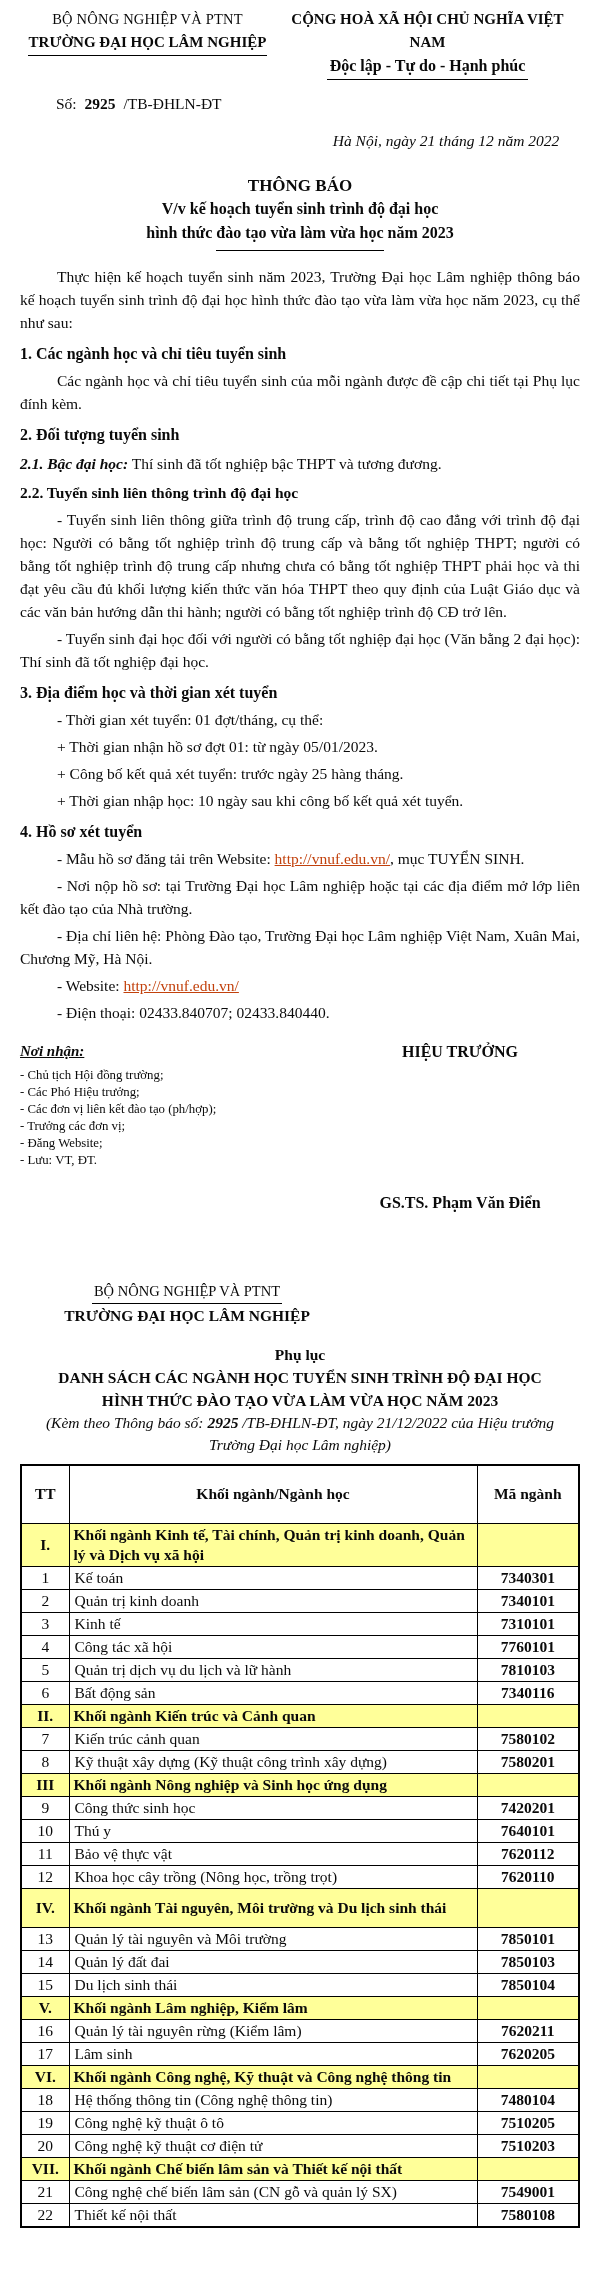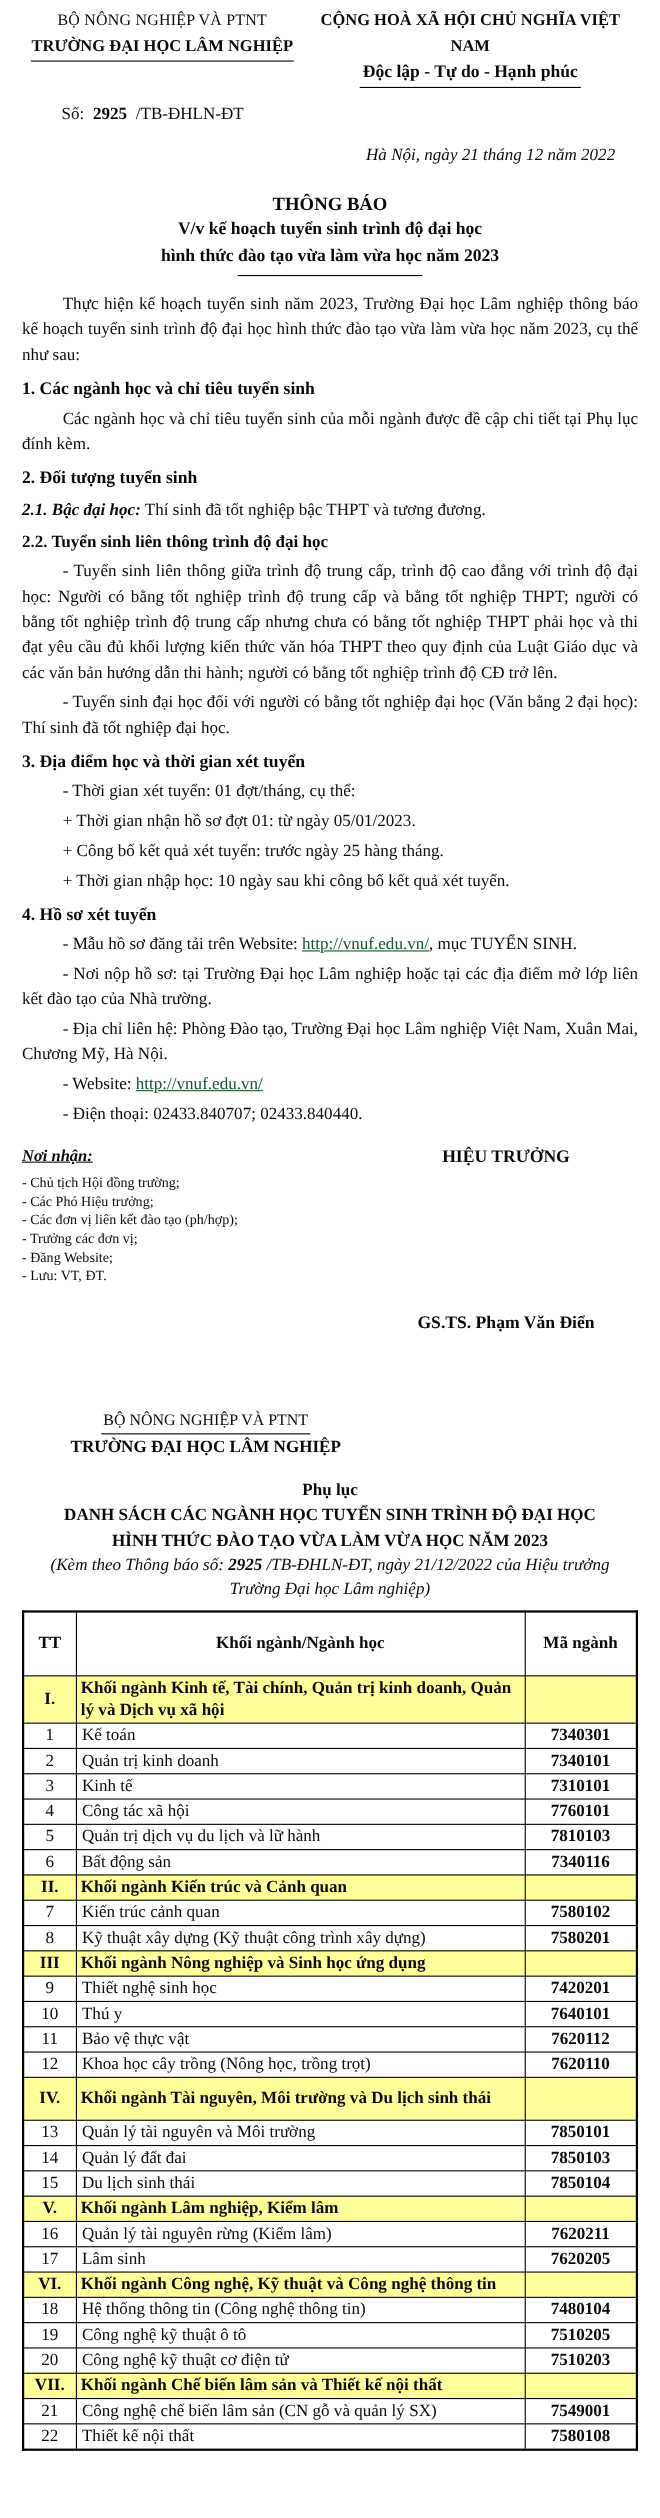--- a/index.html
+++ b/index.html
@@ -32,21 +32,21 @@
   .title-rule { width:168px; border-top:1.5px solid #000; margin:5px auto 0; }
 
   
   .body-text { margin-top:14px; }
   p.para { text-align:justify; text-indent:37px; margin:4px 0; }
   p.bullet { text-align:justify; text-indent:37px; margin:4px 0; }
   h3.sec { font-size:16px; font-weight:bold; margin:8px 0 3px; }
   h4.subsec { font-size:15.5px; font-weight:bold; margin:6px 0 3px; }
   .subsec-inline { margin:6px 0 3px; }
   .subsec-inline .lbl { font-weight:bold; font-style:italic; }
-  a.doclink { color:#14532d; }
+  a.doclink { color:#c2410c; }
 
   
   .footer { display:flex; margin-top:16px; }
   .recipients { width:320px; }
   .recipients .lbl { font-weight:bold; font-style:italic; font-size:15px; margin-bottom:4px;text-decoration:underline; }
   .recipients div.item { font-size:12.8px; line-height:17px; }
   .sign-block { flex:1; text-align:center; }
   .sign-title { font-weight:bold; font-size:16px; }
   .sign-gap { height:128px; }
   .sign-name { font-weight:bold; font-size:16px; }
@@ -228,21 +228,21 @@
             <td class="name">Kỹ thuật xây dựng (Kỹ thuật công trình xây dựng)</td>
             <td class="code">7580201</td>
           </tr>
           <tr class="section-row">
             <td class="tt">III</td>
             <td class="name">Khối ngành Nông nghiệp và Sinh học ứng dụng</td>
             <td class="code"></td>
           </tr>
           <tr>
             <td class="tt">9</td>
-            <td class="name">Thiết nghệ sinh học</td>
+            <td class="name">Công thức sinh học</td>
             <td class="code">7420201</td>
           </tr>
           <tr>
             <td class="tt">10</td>
             <td class="name">Thú y</td>
             <td class="code">7640101</td>
           </tr>
           <tr>
             <td class="tt">11</td>
             <td class="name">Bảo vệ thực vật</td>

